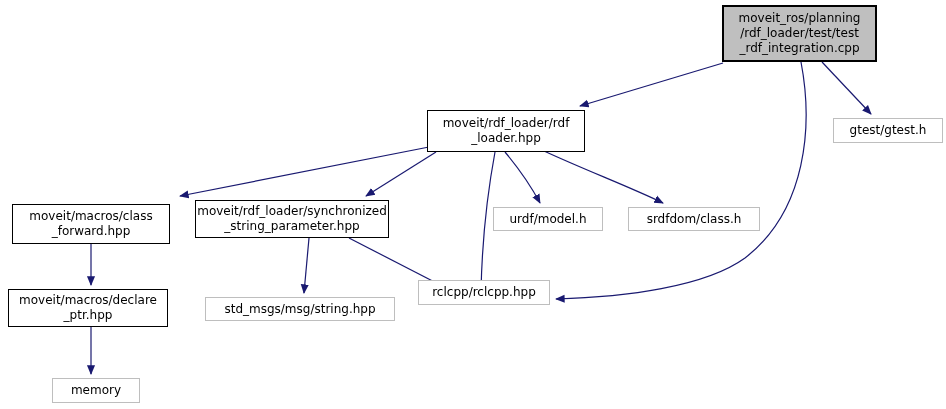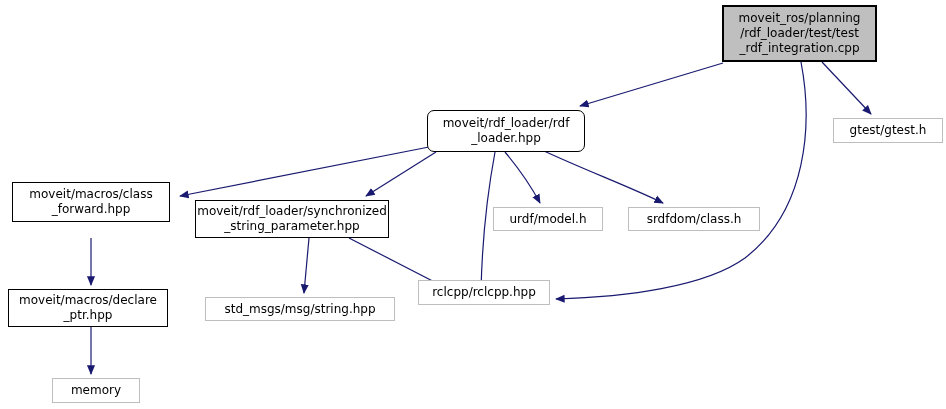--- a/index.html
+++ b/index.html
@@ -72,26 +72,26 @@
       <path d="M 349 238 L 452 291" marker-end="url(#arrow)"></path>
       <path d="M 91 238 L 91 285" marker-end="url(#arrow)"></path>
       <path d="M 91 327 L 91 374" marker-end="url(#arrow)"></path>
     </g>
   </svg>
 
   <div class="node node-main" style="left:722px; top:5px; width:155px; height:57px;">moveit_ros/planning
 /rdf_loader/test/test
 _rdf_integration.cpp</div>
 
-  <div class="node" style="left:427px; top:110px; width:158px; height:42px;border-radius:7px;">moveit/rdf_loader/rdf
+  <div class="node" style="left:427px; top:110px; width:158px; height:42px;">moveit/rdf_loader/rdf
 _loader.hpp</div>
 
   <div class="node node-leaf" style="left:833px; top:118px; width:110px; height:25px;">gtest/gtest.h</div>
 
-  <div class="node" style="left:12px; top:182px; width:158px; height:40px;">moveit/macros/class
+  <div class="node" style="left:12px; top:204px; width:158px; height:40px;">moveit/macros/class
 _forward.hpp</div>
 
   <div class="node" style="left:195px; top:200px; width:194px; height:38px;">moveit/rdf_loader/synchronized
 _string_parameter.hpp</div>
 
   <div class="node node-leaf" style="left:493px; top:207px; width:110px; height:24px;">urdf/model.h</div>
 
   <div class="node node-leaf" style="left:628px; top:207px; width:132px; height:24px;">srdfdom/class.h</div>
 
   <div class="node" style="left:8px; top:289px; width:160px; height:38px;">moveit/macros/declare

